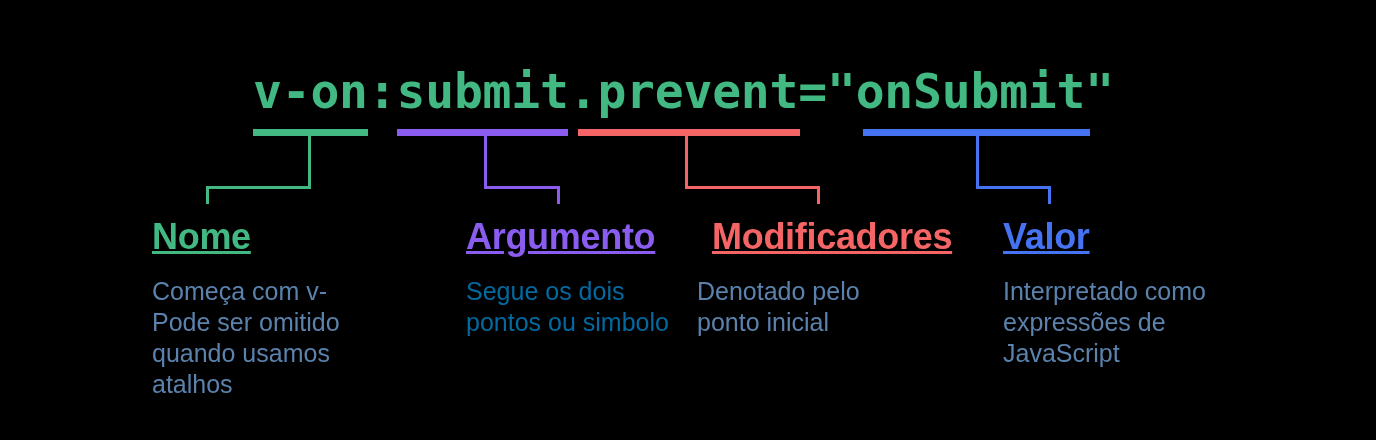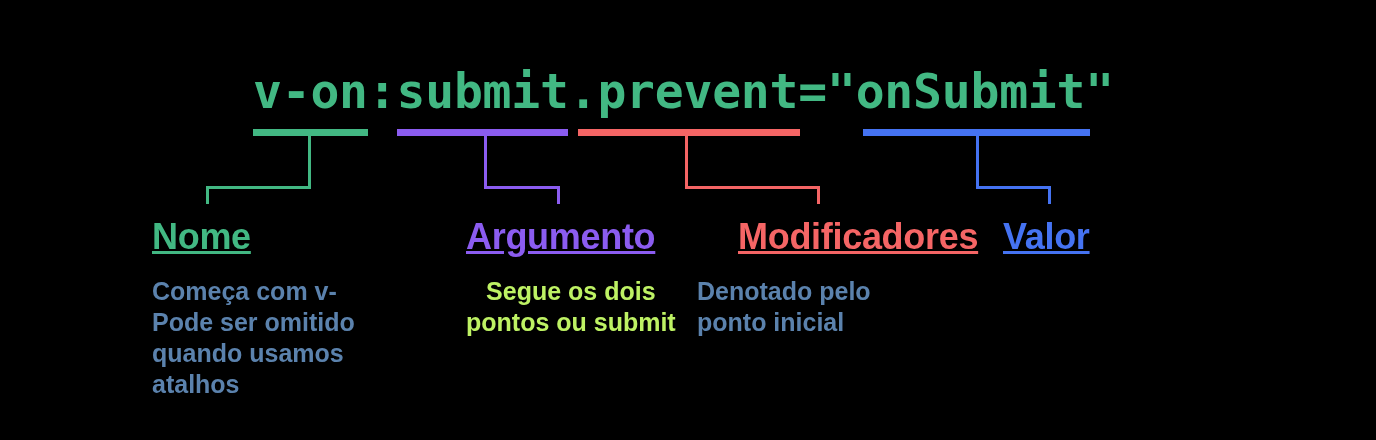--- a/index.html
+++ b/index.html
@@ -40,21 +40,21 @@
     font-weight: 600;
     letter-spacing: -0.3px;
     line-height: 44px;
     white-space: nowrap;
     text-decoration: underline;
   }
   .desc {
     position: absolute;
     top: 276px;
     font-size: 25px;
-    font-weight: 700;
+    font-weight: 400;
     line-height: 31px;
     letter-spacing: 0;
   }
   .desc span { display: block; white-space: nowrap; }
 </style>
 </head>
 <body>
 
 <div class="stage" style="background-color: rgb(0, 0, 0);">
 
@@ -70,34 +70,39 @@
     <span>Pode ser omitido</span>
     <span>quando usamos</span>
     <span>atalhos</span>
   </div>
 
   <div class="underline" style="left: 397px; width: 171px; background-color: rgb(139, 92, 240);"></div>
   <div class="cl v" style="left: 484px; top: 136px; height: 53px; background-color: rgb(139, 92, 240);"></div>
   <div class="cl h" style="left: 484px; top: 186px; width: 76px; background-color: rgb(139, 92, 240);"></div>
   <div class="cl v" style="left: 557px; top: 186px; height: 18px; background-color: rgb(139, 92, 240);"></div>
   <div class="label" style="left: 466px; color: rgb(139, 92, 240);">Argumento</div>
-  <div class="desc" style="left: 466px; color: #bef264; text-align: center;">
+  <div class="desc" style="left: 466px; color: #0369a1;">
     <span>Segue os dois</span>
-    <span>pontos ou submit</span>
+    <span>pontos ou simbolo</span>
   </div>
 
   <div class="underline" style="left: 578px; width: 222px; background-color: rgb(245, 101, 101);"></div>
   <div class="cl v" style="left: 685px; top: 136px; height: 53px; background-color: rgb(245, 101, 101);"></div>
   <div class="cl h" style="left: 685px; top: 186px; width: 135px; background-color: rgb(245, 101, 101);"></div>
   <div class="cl v" style="left: 817px; top: 186px; height: 18px; background-color: rgb(245, 101, 101);"></div>
-  <div class="label" style="left: 738px; color: rgb(245, 101, 101);">Modificadores</div>
+  <div class="label" style="left: 712px; color: rgb(245, 101, 101);">Modificadores</div>
   <div class="desc" style="left: 697px; color: rgb(91, 130, 173);">
     <span>Denotado pelo</span>
     <span>ponto inicial</span>
   </div>
 
   <div class="underline" style="left: 863px; width: 227px; background-color: rgb(69, 115, 242);"></div>
   <div class="cl v" style="left: 976px; top: 136px; height: 53px; background-color: rgb(69, 115, 242);"></div>
   <div class="cl h" style="left: 976px; top: 186px; width: 75px; background-color: rgb(69, 115, 242);"></div>
   <div class="cl v" style="left: 1048px; top: 186px; height: 18px; background-color: rgb(69, 115, 242);"></div>
   <div class="label" style="left: 1003px; color: rgb(69, 115, 242);">Valor</div>
+  <div class="desc" style="left: 1003px; color: rgb(91, 130, 173);">
+    <span>Interpretado como</span>
+    <span>expressões de</span>
+    <span>JavaScript</span>
+  </div>
 
 </div>
 
 </body></html>

